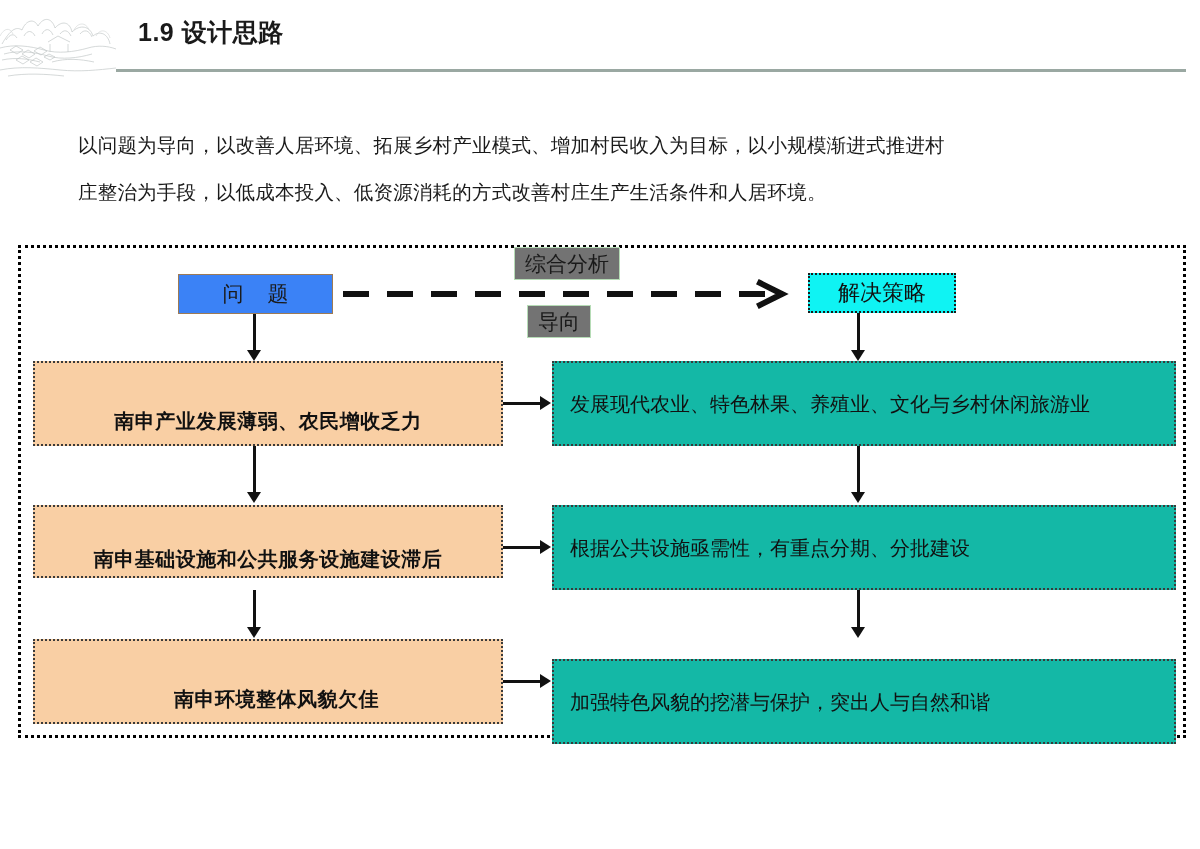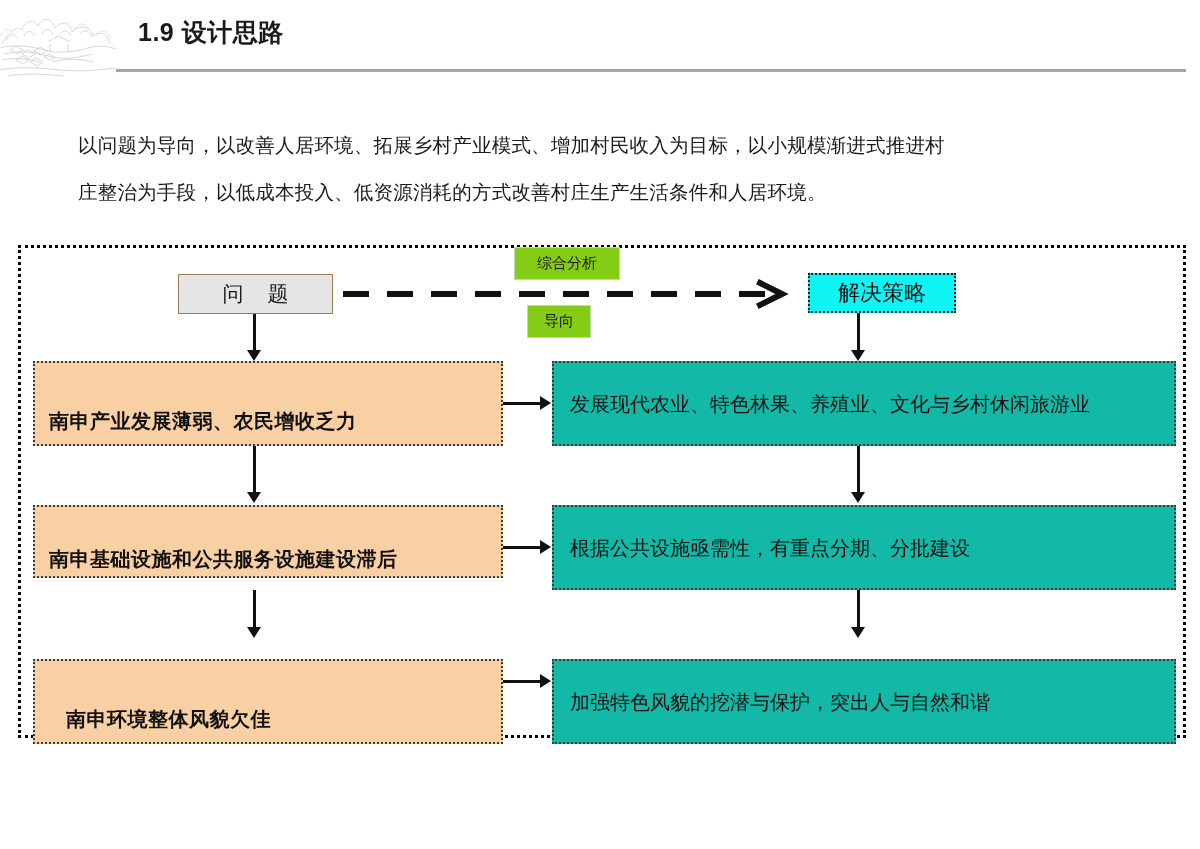--- a/index.html
+++ b/index.html
@@ -46,62 +46,62 @@
 
   .node{
     position:absolute;box-sizing:border-box;
     display:flex;align-items:center;
   }
   .node span{display:block;width:100%;}
 
   
   #node-problem{
     left:157px;top:26px;width:155px;height:40px;
-    background:#e5e5e5;border:1.5px solid #9c7a55;
+    background:#3b82f6;border:1.5px solid #9c7a55;
     justify-content:center;
   }
   #node-problem span{
     text-align:center;font-size:21px;color:#1a1a1a;letter-spacing:9px;
     text-indent:9px;
   }
 
   
   #node-strategy{
     left:776px;top:25px;width:148px;height:40px;
     background:#0ff3f3;border:2.5px dotted #1a1a1a;
     justify-content:center;
     margin-left:11px;
   }
   #node-strategy span{
     text-align:center;font-size:22px;color:#111;font-weight:500;
   }
 
   
   .tag{
-    position:absolute;background:#84cc16;border:1px solid #b6dcb6;
+    position:absolute;background:#737373;border:1px solid #b6dcb6;
     display:flex;align-items:center;justify-content:center;
-    font-size:15px;color:#1a1a1a;box-sizing:border-box;font-family:Liberation Serif, serif;
+    font-size:21px;color:#1a1a1a;box-sizing:border-box;font-family:Liberation Serif, serif;
   }
   #tag-analysis{left:493px;top:-1px;width:106px;height:33px;}
   #tag-guide{left:506px;top:57px;width:64px;height:33px;}
 
   
   .prob{
     left:12px;width:470px;
     background:#f9cfa4;border:2.5px dotted #3a3a3a;
     padding:0 14px;
   }
   .prob span{
-    text-align:left;font-size:20px;font-weight:bold;color:#111;
+    text-align:center;font-size:20px;font-weight:bold;color:#111;
     letter-spacing:.5px;
     margin-top:35px;
   }
   #prob-1{top:113px;height:85px;}
   #prob-2{top:257px;height:73px;}
-  #prob-3{top:411px;height:85px;padding-left:31px;}
+  #prob-3{top:391px;height:85px;padding-left:31px;}
 
   
   .strat{
     left:531px;width:624px;
     background:#14b8a6;border:2.5px dotted #3a3a3a;
     padding:0 16px;
   }
   .strat span{
     text-align:left;font-size:20px;color:#111;line-height:32px;
   }

